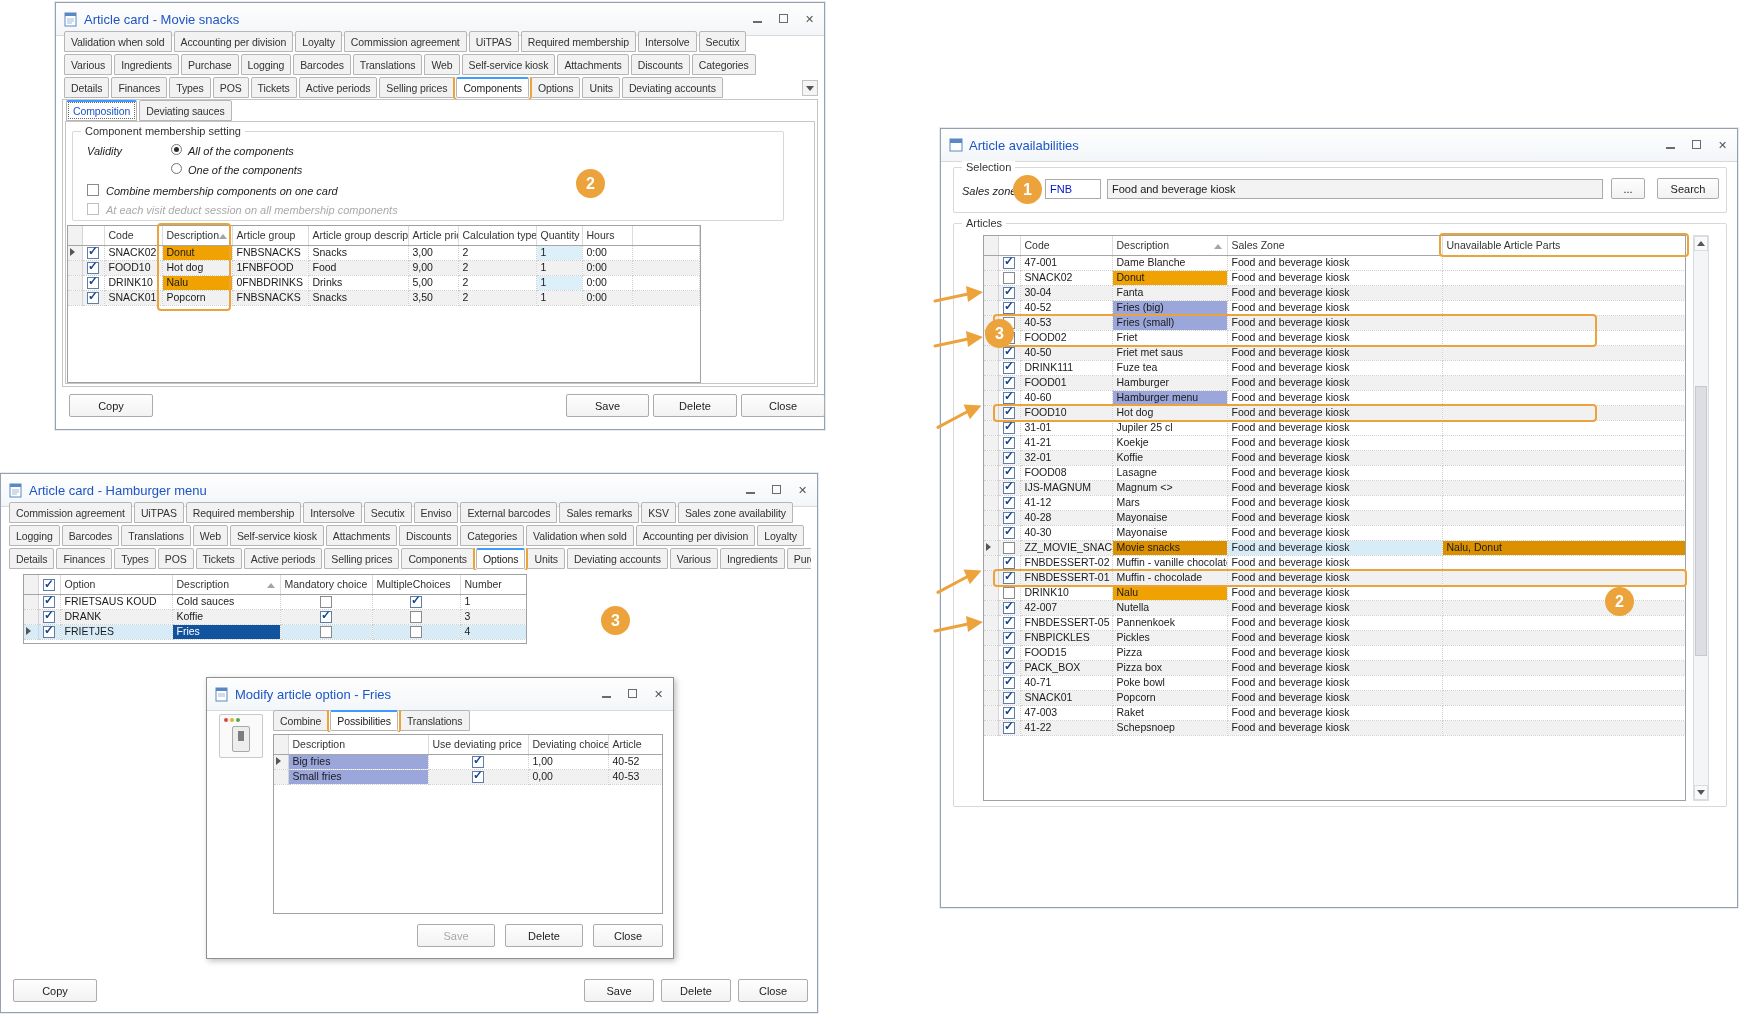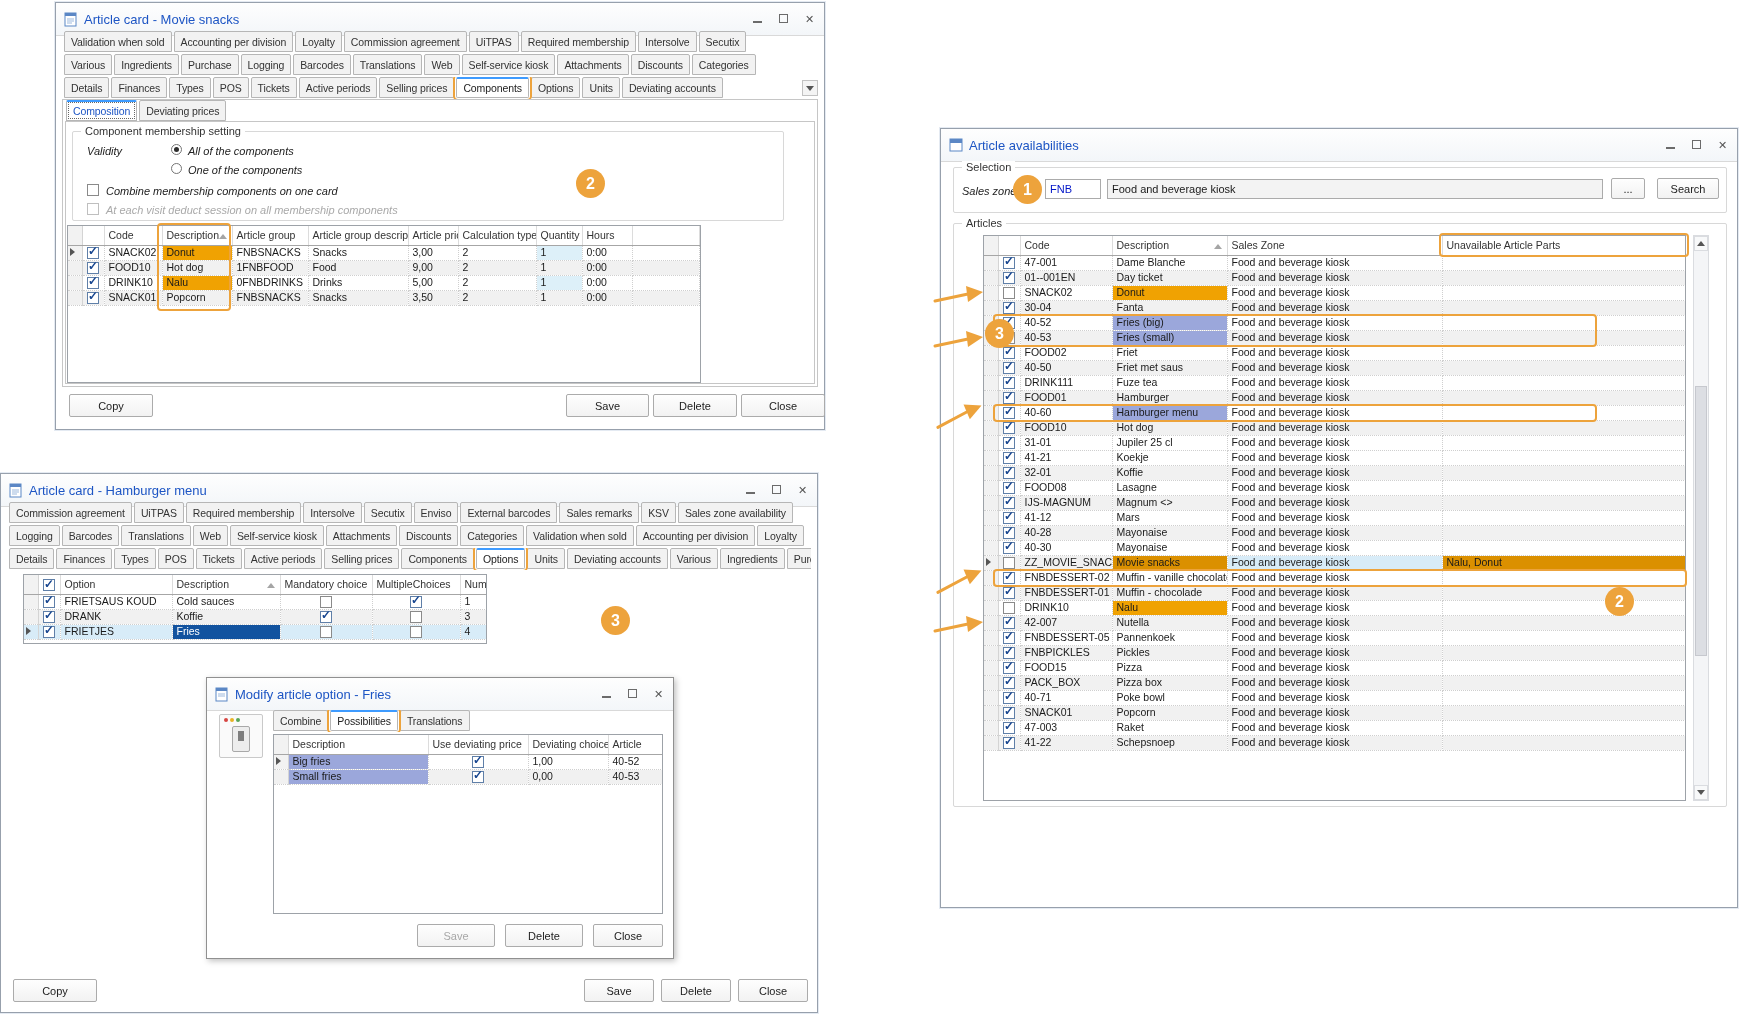--- a/index.html
+++ b/index.html
@@ -134,21 +134,21 @@
         <div class="tab sel ring">Components</div>
         <div class="tab">Options</div>
         <div class="tab">Units</div>
         <div class="tab">Deviating accounts</div>
       </div>
     <div class="tab-more" style="right:6px;top:77px"></div>
     <div class="panel" style="left:6px;top:96px;width:756px;height:288px"></div>
     <div class="panel" style="left:9px;top:118px;width:750px;height:263px"></div>
     <div class="tabstrip sub" style="top:97px;left:10px">
         <div class="tab sel">Composition</div>
-        <div class="tab">Deviating prices</div>
+        <div class="tab">Deviating sauces</div>
       </div>
 
     <div class="group" style="left:16px;top:128px;width:712px;height:90px">
       <span class="legend">Component membership setting</span>
       <span class="lbl" style="left:14px;top:13px">Validity</span>
       <span class="radio on" style="left:98px;top:12px"></span>
       <span class="lbl" style="left:115px;top:13px">All of the components</span>
       <span class="radio" style="left:98px;top:31px"></span>
       <span class="lbl" style="left:115px;top:32px">One of the components</span>
       <span class="cbox" style="left:14px;top:52px"></span>
@@ -305,21 +305,21 @@
         <div class="tab">Selling prices</div>
         <div class="tab">Components</div>
         <div class="tab sel ring">Options</div>
         <div class="tab">Units</div>
         <div class="tab">Deviating accounts</div>
         <div class="tab">Various</div>
         <div class="tab">Ingredients</div>
         <div class="tab">Purchase</div>
       </div>
 
-    <div class="grid" style="left:22px;top:100px;width:464px;height:70px">
+    <div class="grid" style="left:22px;top:100px;width:504px;height:70px">
         <table>
           <colgroup>
             <col style="width: 14px;">
             <col style="width: 22px;">
             <col style="width: 112px;">
             <col style="width: 108px;">
             <col style="width: 92px;">
             <col style="width: 88px;">
             <col style="width: 68px;">
           </colgroup>
@@ -495,28 +495,20 @@
           </thead>
           <tbody>
             <tr>
               <td class="sel"></td>
               <td class="chk"><span class="cb on"></span></td>
               <td>47-001</td>
               <td>Dame Blanche</td>
               <td>Food and beverage kiosk</td>
               <td></td>
             </tr>
-            <tr class="alt">
-              <td class="sel"></td>
-              <td class="chk"><span class="cb on"></span></td>
-              <td>01--001EN</td>
-              <td>Day ticket</td>
-              <td>Food and beverage kiosk</td>
-              <td></td>
-            </tr>
             <tr>
               <td class="sel"></td>
               <td class="chk"><span class="cb"></span></td>
               <td>SNACK02</td>
               <td class="hl-orange">Donut</td>
               <td>Food and beverage kiosk</td>
               <td></td>
             </tr>
             <tr class="alt">
               <td class="sel"></td>

